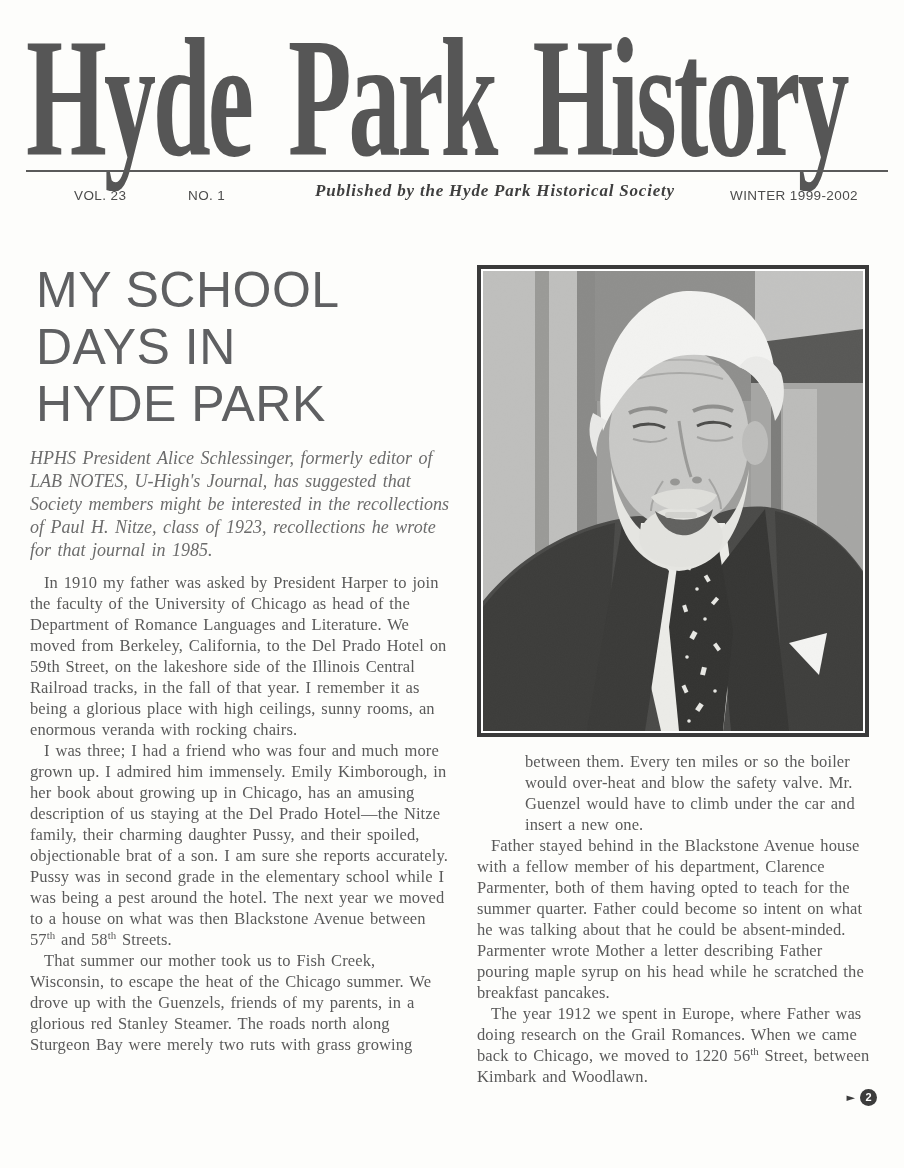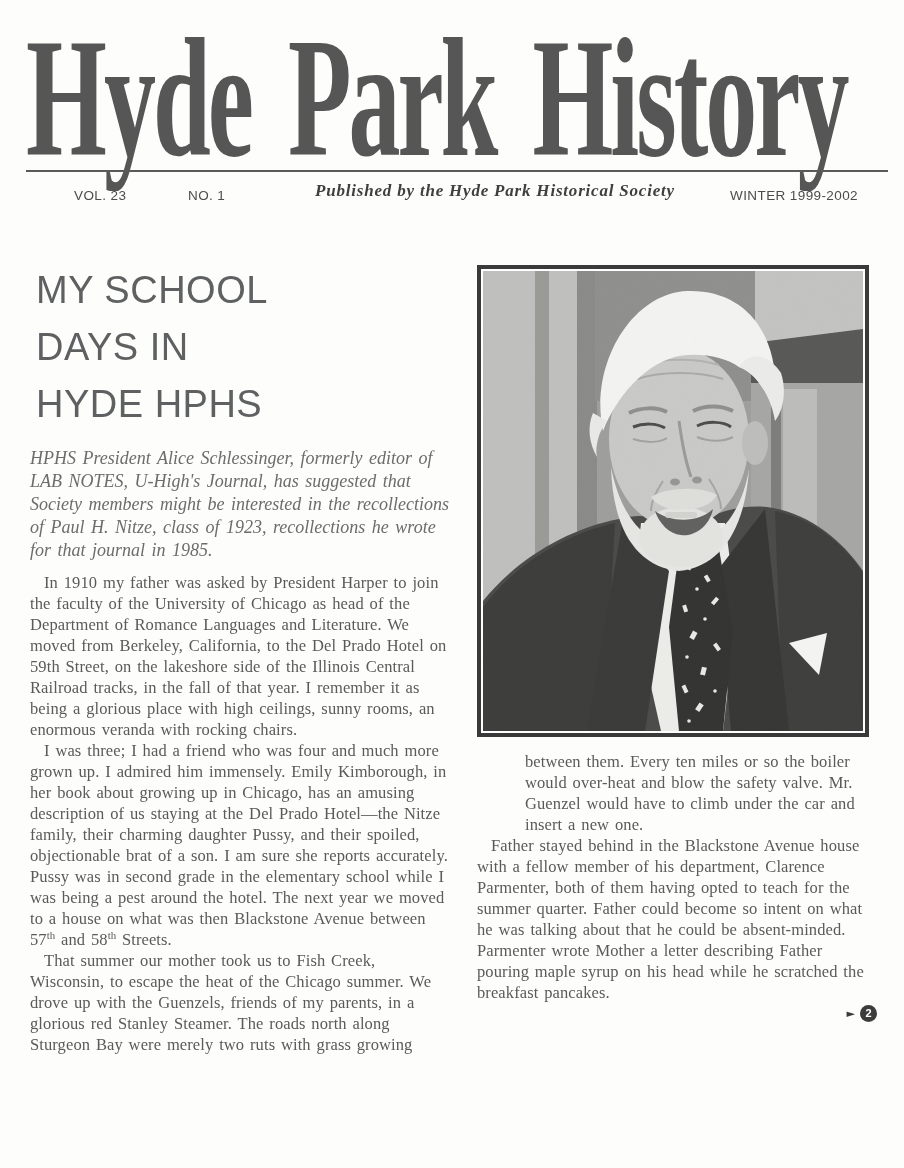--- a/index.html
+++ b/index.html
@@ -45,21 +45,21 @@
   .content{
     position:absolute;top:260px;left:30px;right:27px;
     display:flex;gap:27px;
   }
   .col-left{width:420px;flex:0 0 420px;}
   .col-right{width:400px;flex:0 0 400px;}
 
   .title{
     margin:2px 0 0 6px;
     font-family:"Liberation Sans",sans-serif;font-weight:400;
-    font-size:38px;line-height:57px;letter-spacing:0.5px;
+    font-size:50px;line-height:57px;letter-spacing:0.5px;
     color:var(--title);
   }
   .title span{display:block;}
 
   .intro{
     margin:14px 0 0 0;
     font-style:italic;font-size:18px;line-height:23px;
     color:#6c6c6c;word-spacing:2px;
   }
 
@@ -107,21 +107,21 @@
     <span class="pub">Published by the Hyde Park Historical Society</span>
     <span class="mast-label issue">WINTER 1999-2002</span>
   </header>
 
   <main class="content">
 
     <div class="col-left">
       <h1 class="title">
         <span>MY SCHOOL</span>
         <span>DAYS IN</span>
-        <span>HYDE HPHS</span>
+        <span>HYDE PARK</span>
       </h1>
       <p class="intro">HPHS President Alice Schlessinger, formerly editor of LAB NOTES, U-High's Journal, has suggested that Society members might be interested in the recollections of Paul H. Nitze, class of 1923, recollections he wrote for that journal in 1985.</p>
       <p class="body-p first">In 1910 my father was asked by President Harper to join the faculty of the University of Chicago as head of the Department of Romance Languages and Literature. We moved from Berkeley, California, to the Del Prado Hotel on 59th Street, on the lakeshore side of the Illinois Central Railroad tracks, in the fall of that year. I remember it as being a glorious place with high ceilings, sunny rooms, an enormous veranda with rocking chairs.</p>
       <p class="body-p">I was three; I had a friend who was four and much more grown up. I admired him immensely. Emily Kimborough, in her book about growing up in Chicago, has an amusing description of us staying at the Del Prado Hotel—the Nitze family, their charming daughter Pussy, and their spoiled, objectionable brat of a son. I am sure she reports accurately. Pussy was in second grade in the elementary school while I was being a pest around the hotel. The next year we moved to a house on what was then Blackstone Avenue between 57<sup>th</sup> and 58<sup>th</sup> Streets.</p>
       <p class="body-p">That summer our mother took us to Fish Creek, Wisconsin, to escape the heat of the Chicago summer. We drove up with the Guenzels, friends of my parents, in a glorious red Stanley Steamer. The roads north along Sturgeon Bay were merely two ruts with grass growing</p>
     </div>
 
     <div class="col-right">
       <figure class="photo-frame" aria-label="Black-and-white photograph of an elderly man with white hair and beard, wearing a dark suit, white shirt, patterned tie and white pocket square">
         <svg viewBox="0 0 380 460" preserveAspectRatio="none">
@@ -205,20 +205,21 @@
             <path d="M256,96 C276,104 288,126 292,150 C300,140 304,120 298,102 C286,84 268,78 256,96 Z" fill="#ebebe9"></path>
             <path d="M124,150 C116,160 112,174 114,186 C106,172 104,156 110,142 Z" fill="#e9e9e7"></path>
 
             <polygon points="306,372 344,362 336,404" fill="#f4f4f2"></polygon>
           </g>
           <rect width="380" height="460" filter="url(#grain)" opacity="0.5" fill="none"></rect>
         </svg>
       </figure>
       <p class="body-p no-indent">between them. Every ten miles or so the boiler would over-heat and blow the safety valve. Mr. Guenzel would have to climb under the car and insert a new one.</p>
       <p class="body-p">Father stayed behind in the Blackstone Avenue house with a fellow member of his department, Clarence Parmenter, both of them having opted to teach for the summer quarter. Father could become so intent on what he was talking about that he could be absent-minded. Parmenter wrote Mother a letter describing Father pouring maple syrup on his head while he scratched the breakfast pancakes.</p>
+      <p class="body-p">The year 1912 we spent in Europe, where Father was doing research on the Grail Romances. When we came back to Chicago, we moved to 1220 56<sup>th</sup> Street, between Kimbark and Woodlawn.</p>
       <p class="body-p">
         <span class="cont">
           <span class="arrow">►</span>
           <span class="pagenum">2</span>
         </span>
       </p>
     </div>
 
   </main>
 </div>

